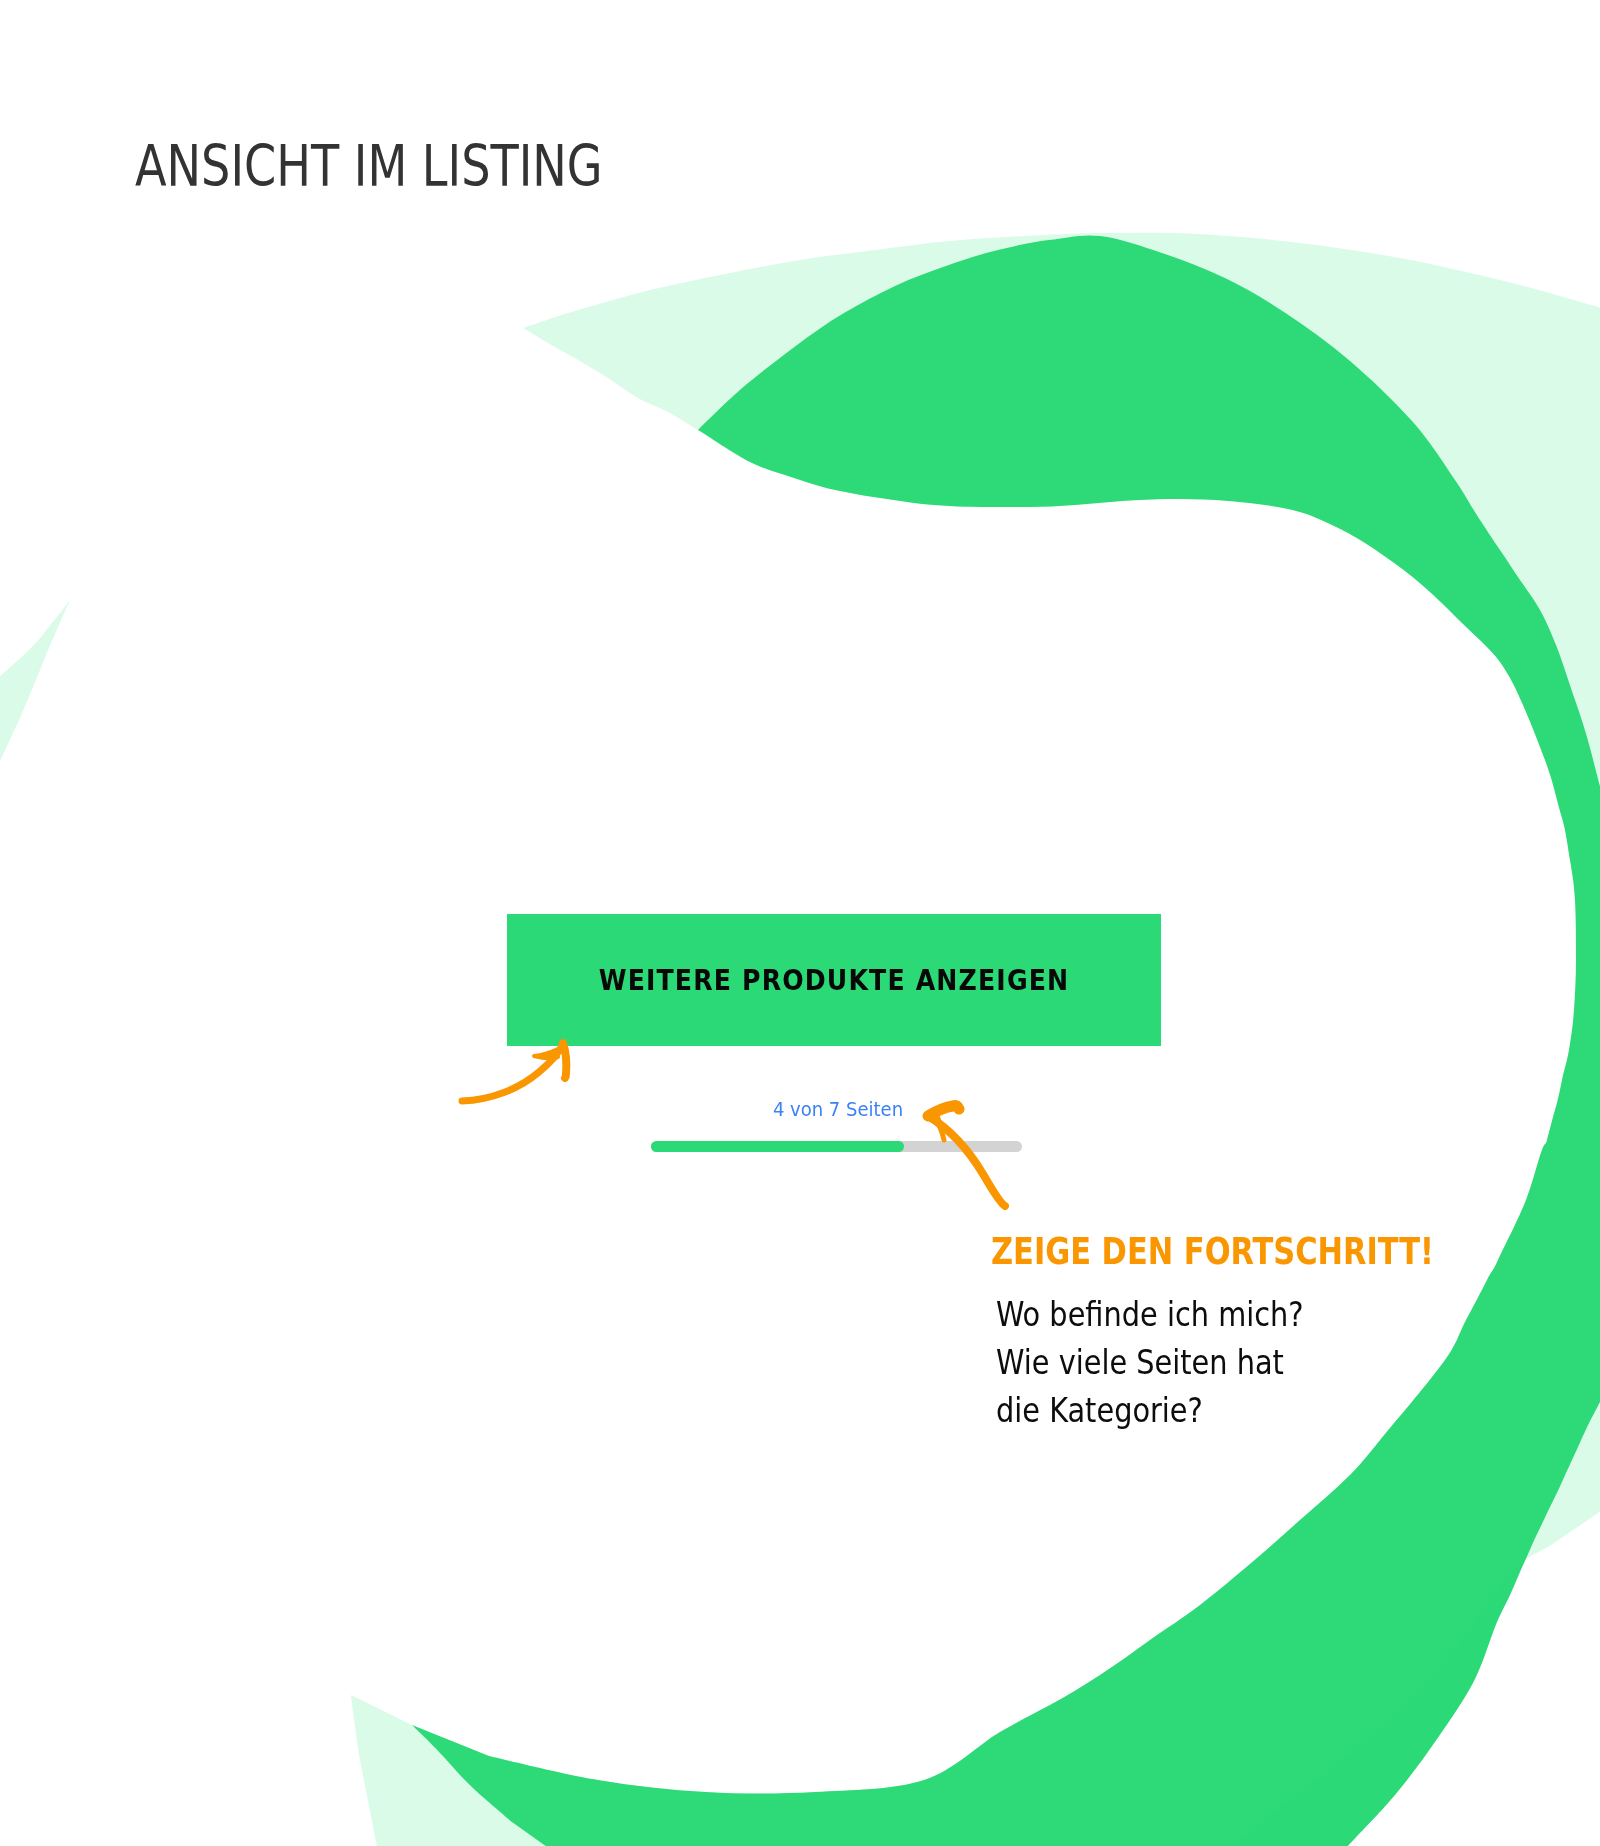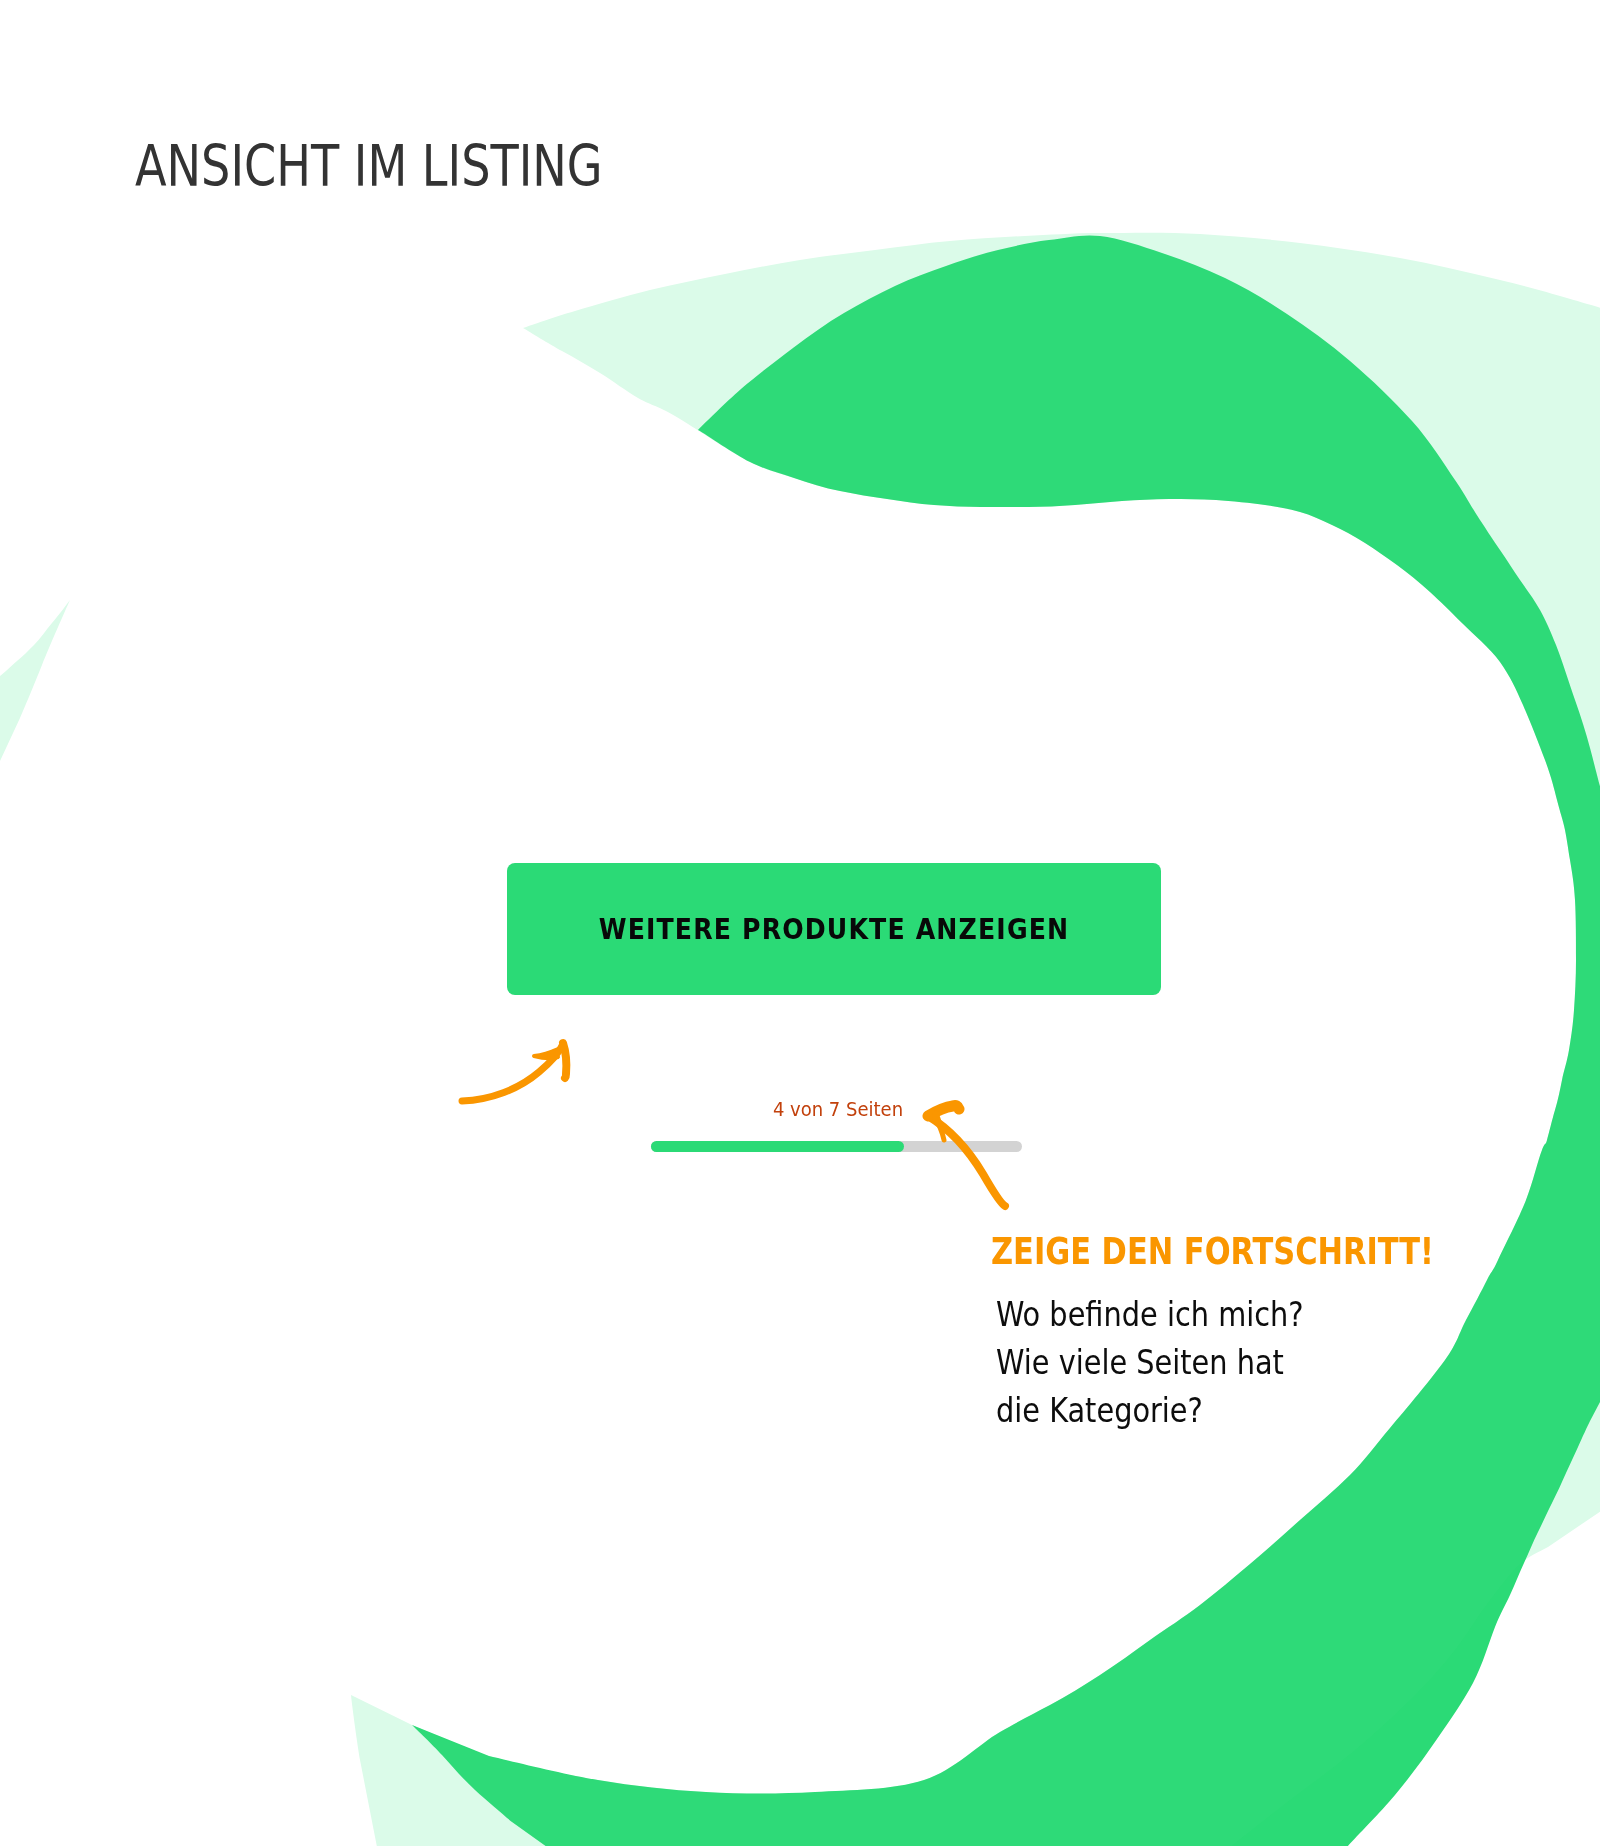--- a/index.html
+++ b/index.html
@@ -6,27 +6,27 @@
   html,body{margin:0;padding:0;}
   body{width:1600px;height:1846px;background:#ffffff;
        font-family:"DejaVu Sans Condensed","DejaVu Sans",sans-serif;overflow:hidden;}
   #stage{position:relative;width:1600px;height:1786px;background:#ffffff;}
   .bg-svg{position:absolute;left:0;top:0;width:1600px;height:1846px;}
 
   .page-title{position:absolute;left:135px;top:138px;font-size:57px;line-height:1;
               font-weight:300;color:#333333;white-space:nowrap;
               transform:scaleX(0.90);transform-origin:left top;}
 
-  .cta-button{position:absolute;left:507px;top:863px;width:654px;height:132px;border-radius:8px;}
+  .cta-button{position:absolute;left:507px;top:914px;width:654px;height:132px;}
   .cta-label{position:absolute;left:0;top:0;width:100%;height:100%;
              display:flex;align-items:center;justify-content:center;
              font-size:28px;font-weight:700;letter-spacing:1.15px;color:#080808;}
 
   .pages-label{position:absolute;left:655px;top:1097px;width:366px;text-align:center;
-               font-size:20px;font-weight:400;color:#c2410c;}
+               font-size:20px;font-weight:400;color:#3b82f6;}
   .progress-track{position:absolute;left:651px;top:1141px;width:371px;height:11px;border-radius:6px;}
   .progress-fill{position:absolute;left:0;top:0;height:11px;border-radius:6px;}
 
   .callout{position:absolute;}
   .callout-title{margin:0;font-size:37px;line-height:1;font-weight:700;
                  white-space:nowrap;transform:scaleX(0.945);transform-origin:left top;}
   .callout-body{margin:0;font-size:33px;line-height:48px;color:#0d0d0d;font-weight:400;
                 transform:scaleX(0.97);transform-origin:left top;white-space:nowrap;}
   .cal-left{left:109px;top:1122px;}
   .cal-left .callout-title{transform:scaleX(0.935);}

